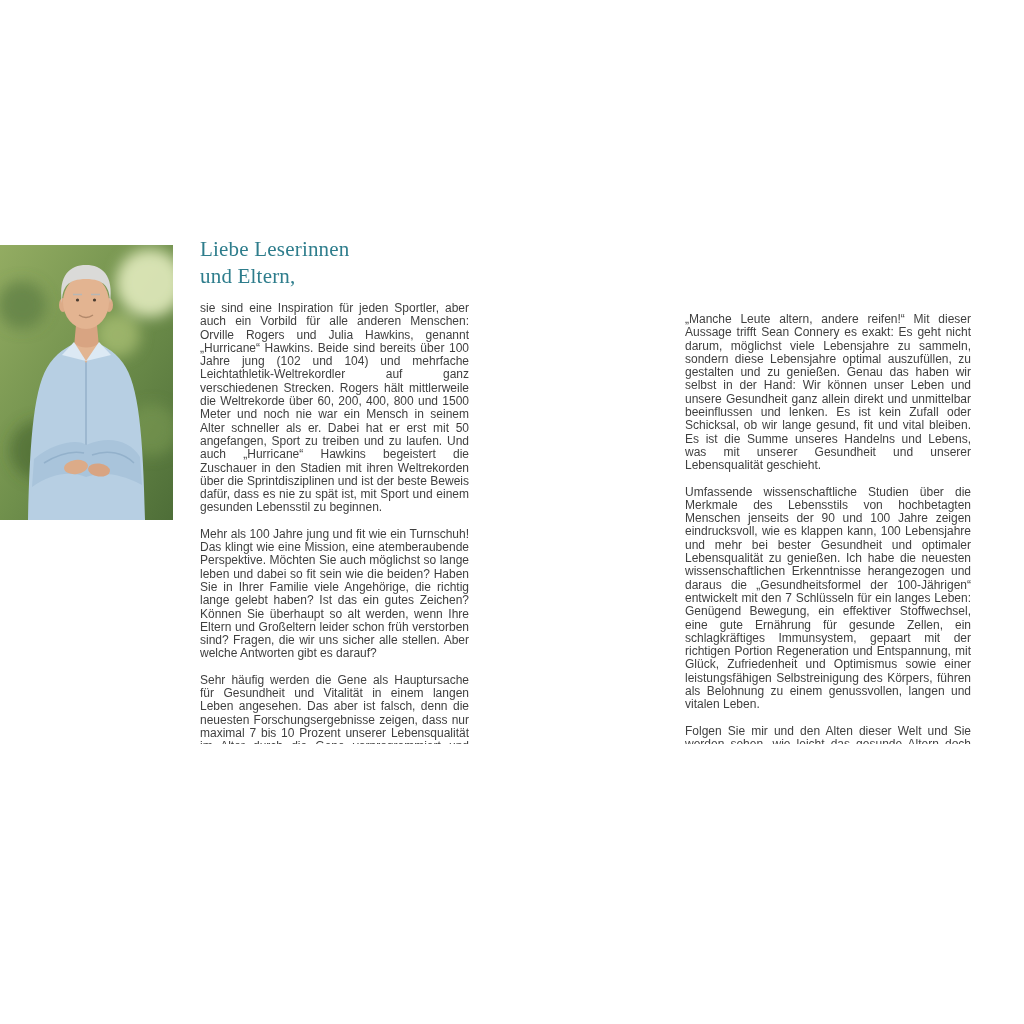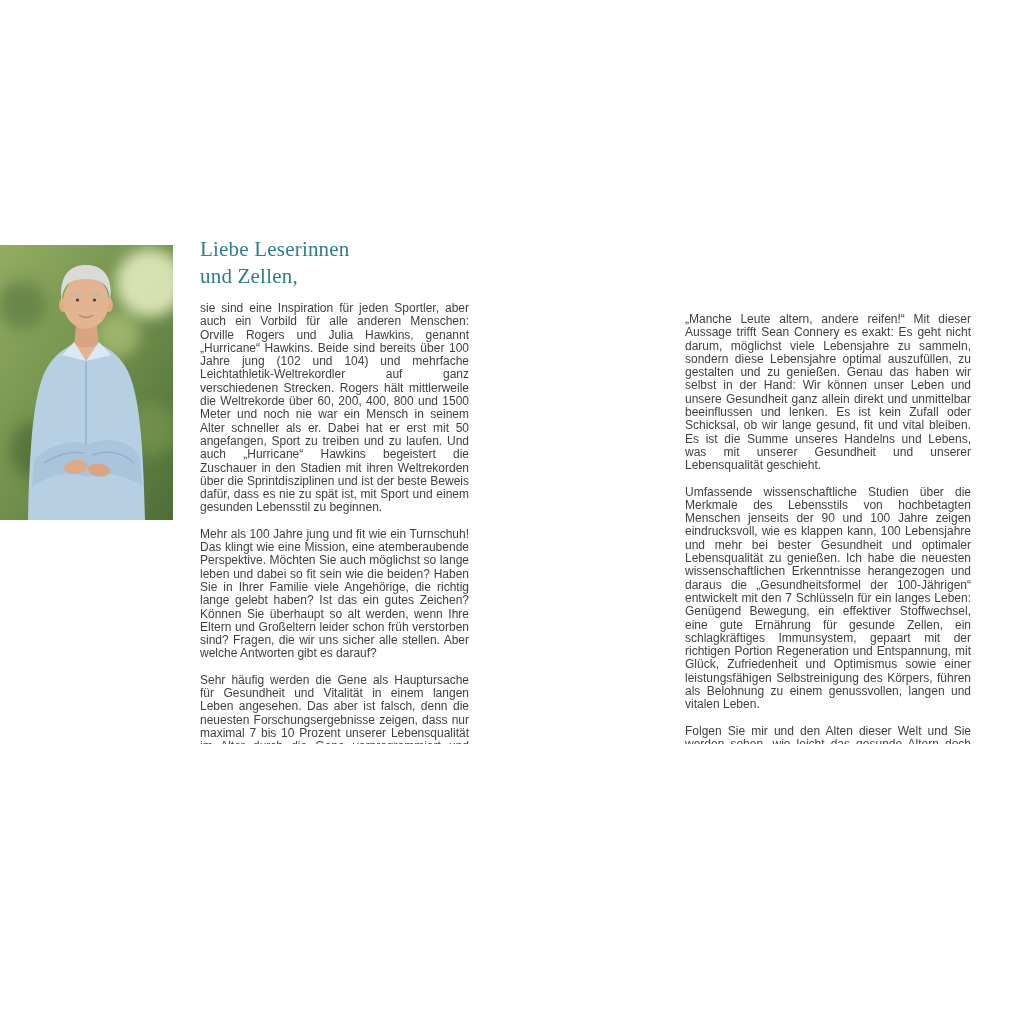--- a/index.html
+++ b/index.html
@@ -80,21 +80,21 @@
         <ellipse cx="76" cy="222" rx="12" ry="7" fill="#dcab88" transform="rotate(-8 76 222)"></ellipse>
         <ellipse cx="99" cy="225" rx="11" ry="6.5" fill="#d8a482" transform="rotate(6 99 225)"></ellipse>
         <path d="M44 218 C60 208 74 206 84 208" stroke="#93b1cb" stroke-width="1.5" fill="none"></path>
         <path d="M92 210 C108 204 124 208 134 218" stroke="#93b1cb" stroke-width="1.5" fill="none"></path>
       </g>
     </svg>
   </figure>
 
   <h1 id="heading">
     <span>Liebe Leserinnen</span>
-    <span>und Zellen,</span>
+    <span>und Eltern,</span>
   </h1>
 
   <div id="left-col">
     <p class="body-p">sie sind eine Inspiration für jeden Sportler, aber auch ein Vorbild für alle anderen Menschen: Orville Rogers und Julia Hawkins, genannt „Hurricane“ Hawkins. Beide sind bereits über 100 Jahre jung (102 und 104) und mehrfache Leichtathletik-Weltrekordler auf ganz verschiedenen Strecken. Rogers hält mittlerweile die Weltrekorde über 60, 200, 400, 800 und 1500 Meter und noch nie war ein Mensch in seinem Alter schneller als er. Dabei hat er erst mit 50 angefangen, Sport zu treiben und zu laufen. Und auch „Hurricane“ Hawkins begeistert die Zuschauer in den Stadien mit ihren Weltrekorden über die Sprintdisziplinen und ist der beste Beweis dafür, dass es nie zu spät ist, mit Sport und einem gesunden Lebensstil zu beginnen.</p>
     <p class="body-p">Mehr als 100 Jahre jung und fit wie ein Turnschuh! Das klingt wie eine Mission, eine atemberaubende Perspektive. Möchten Sie auch möglichst so lange leben und dabei so fit sein wie die beiden? Haben Sie in Ihrer Familie viele Angehörige, die richtig lange gelebt haben? Ist das ein gutes Zeichen? Können Sie überhaupt so alt werden, wenn Ihre Eltern und Großeltern leider schon früh verstorben sind? Fragen, die wir uns sicher alle stellen. Aber welche Antworten gibt es darauf?</p>
     <p class="body-p">Sehr häufig werden die Gene als Hauptursache für Gesundheit und Vitalität in einem langen Leben angesehen. Das aber ist falsch, denn die neuesten Forschungsergebnisse zeigen, dass nur maximal 7 bis 10 Prozent unserer Lebensqualität im Alter durch die Gene vorprogrammiert und bestimmt werden. Der andere große Rest, also mehr als 90 Prozent, wird dagegen von unserem eigenen Lebensstil direkt und unmittelbar beeinflusst, und da können wir ansetzen.</p>
   </div>
 
   <div id="right-col">
     <p class="body-p">„Manche Leute altern, andere reifen!“ Mit dieser Aussage trifft Sean Connery es exakt: Es geht nicht darum, möglichst viele Lebensjahre zu sammeln, sondern diese Lebensjahre optimal auszufüllen, zu gestalten und zu genießen. Genau das haben wir selbst in der Hand: Wir können unser Leben und unsere Gesundheit ganz allein direkt und unmittelbar beeinflussen und lenken. Es ist kein Zufall oder Schicksal, ob wir lange gesund, fit und vital bleiben. Es ist die Summe unseres Handelns und Lebens, was mit unserer Gesundheit und unserer Lebensqualität geschieht.</p>

